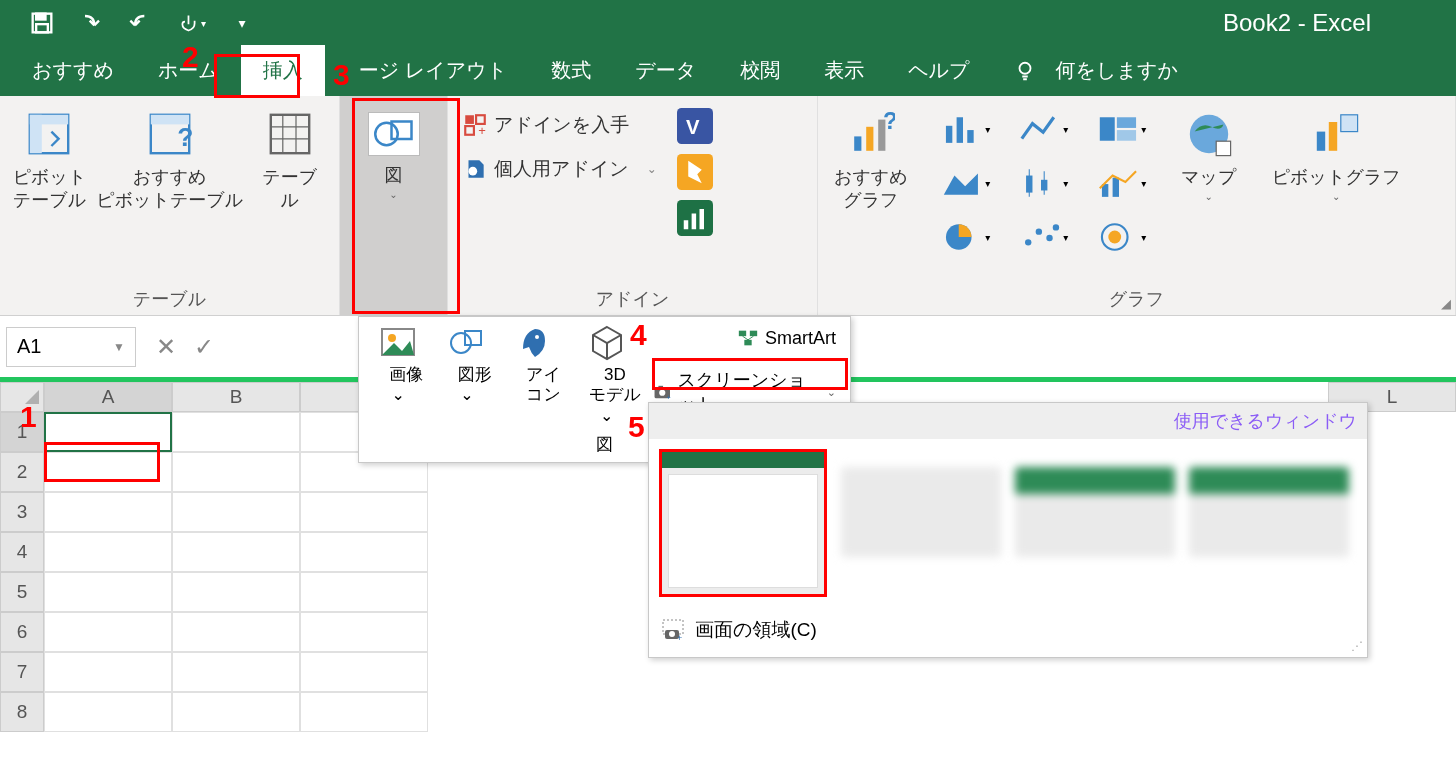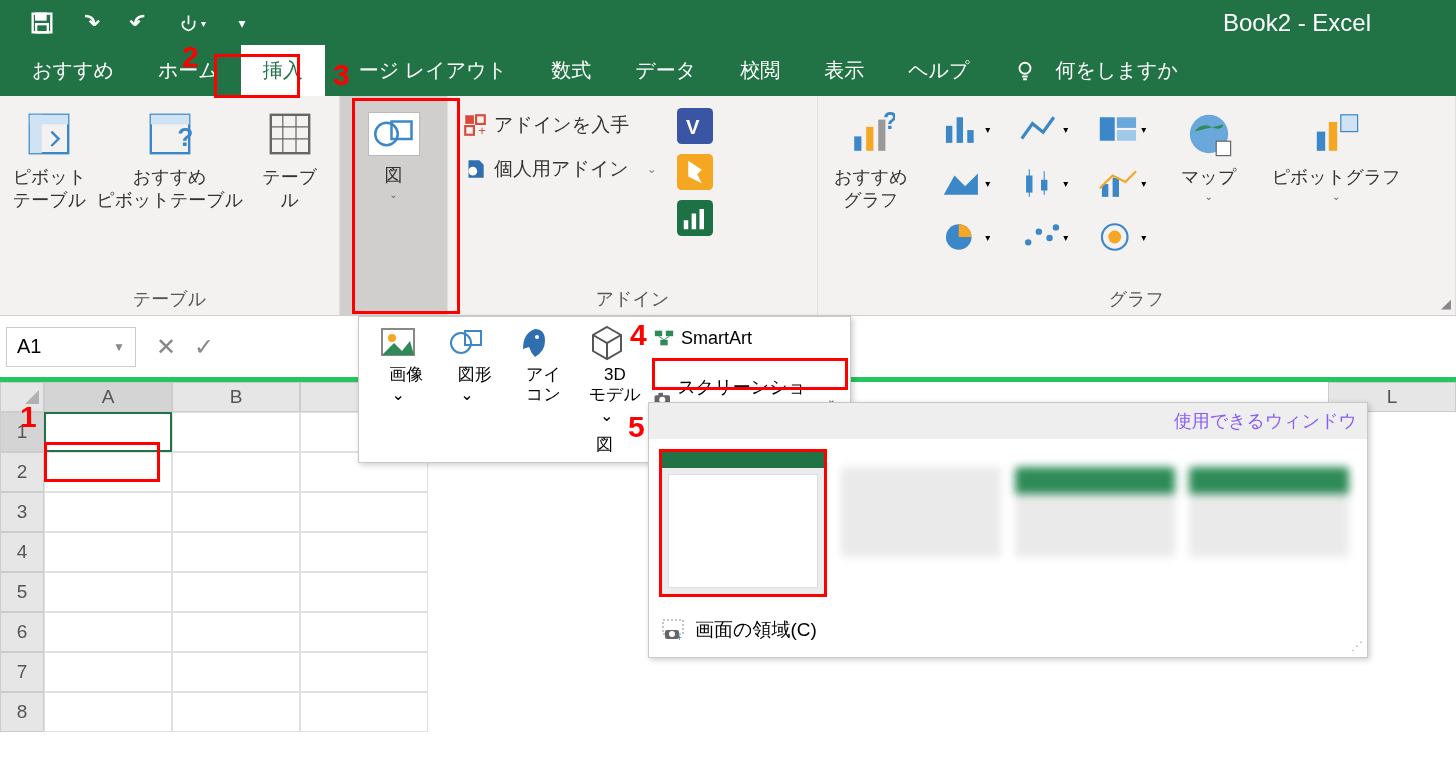--- a/index.html
+++ b/index.html
@@ -54,21 +54,21 @@
 .rh.sel { background: #d4d4d4; }
 .cell { width: 128px; border: 1px solid #e0e0e0; }
 .cell.active { border: 2px solid #217346; height: 40px; }
 
 
 .illus-pop { position: absolute; left: 358px; top: 316px; width: 493px; background: #fff; border: 1px solid #c8c8c8; box-shadow: 2px 2px 6px rgba(0,0,0,0.2); z-index: 50; }
 .illus-top { display: flex; padding: 6px 8px 4px 8px; gap: 6px; }
 .illus-btn { display: flex; flex-direction: column; align-items: center; width: 72px; cursor: pointer; }
 .illus-btn .bicon { width: 40px; height: 40px; }
 .illus-btn .blabel { font-size: 17px; text-align: center; line-height: 1.2; margin-top: 2px; margin-left: 16px; }
-.illus-right { display: flex; flex-direction: column; gap: 22px; padding-top: 2px; }
+.illus-right { display: flex; flex-direction: column; gap: 15px; padding-top: 2px; align-items: flex-end; }
 .illus-right .line { display: flex; align-items: center; gap: 6px; font-size: 18px; cursor: pointer; padding: 2px 6px; }
 .zu-foot { text-align: center; font-size: 17px; padding: 4px 0 6px 0; }
 
 
 .shot-pop { position: absolute; left: 648px; top: 402px; width: 720px; background: #fff; border: 1px solid #c8c8c8; box-shadow: 2px 2px 6px rgba(0,0,0,0.2); z-index: 60; }
 .shot-head { background: #eee; font-size: 18px; padding: 6px 10px; color: #8b5cf6; text-align: right; }
 .shot-body { padding: 10px; display: flex; gap: 14px; align-items: flex-start; position: relative; }
 .thumb { width: 168px; height: 148px; background: #ececec; border: 1px solid #ccc; display:flex; flex-direction:column; }
 .thumb.hl-thumb { border: 3px solid #ff0000; }
 .thumb .tbar{height:16px;background:#217346;}

